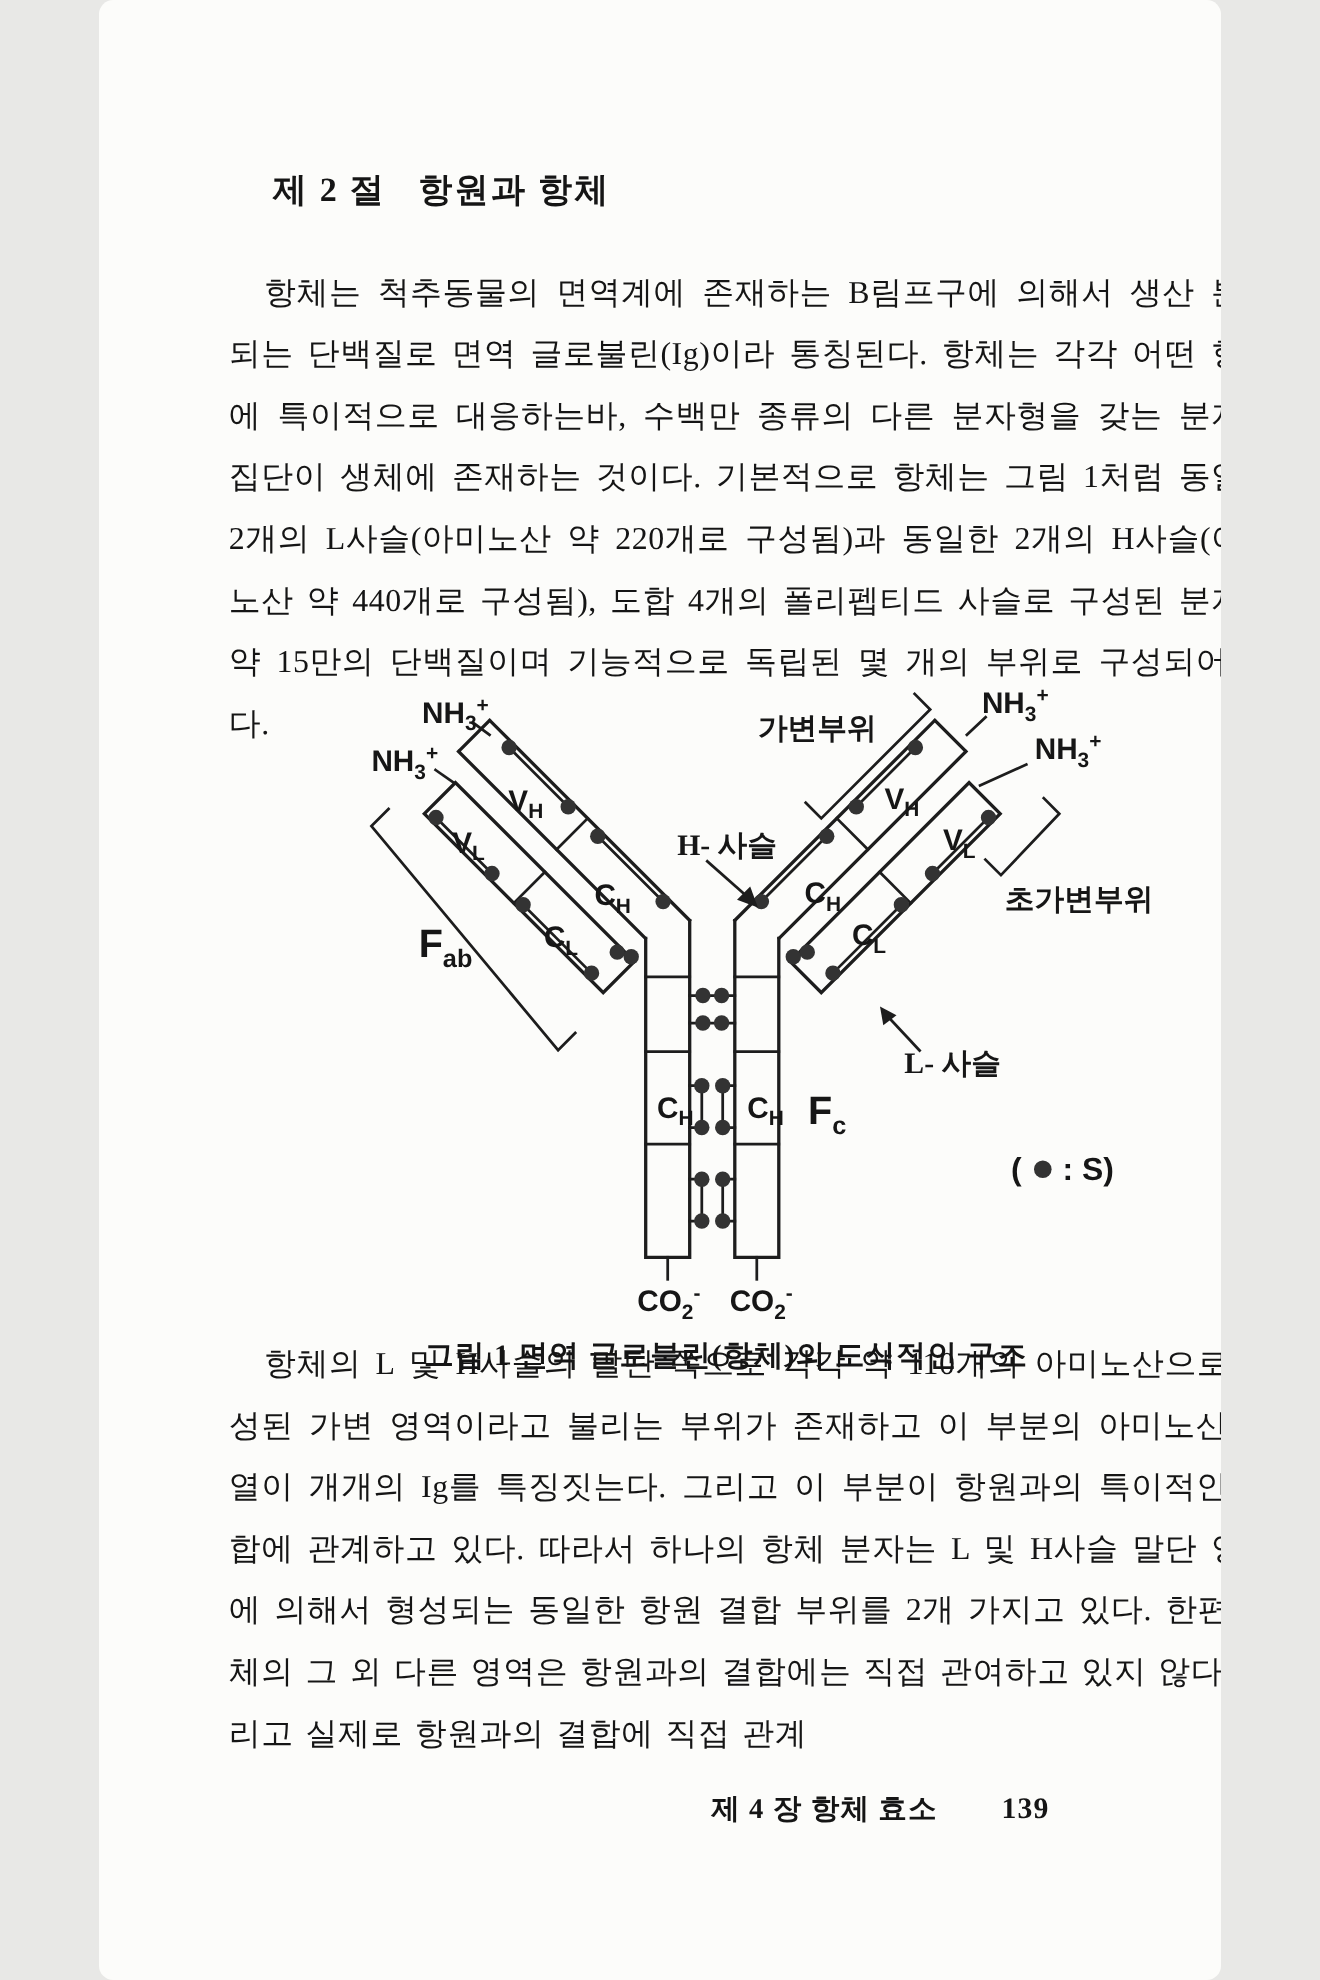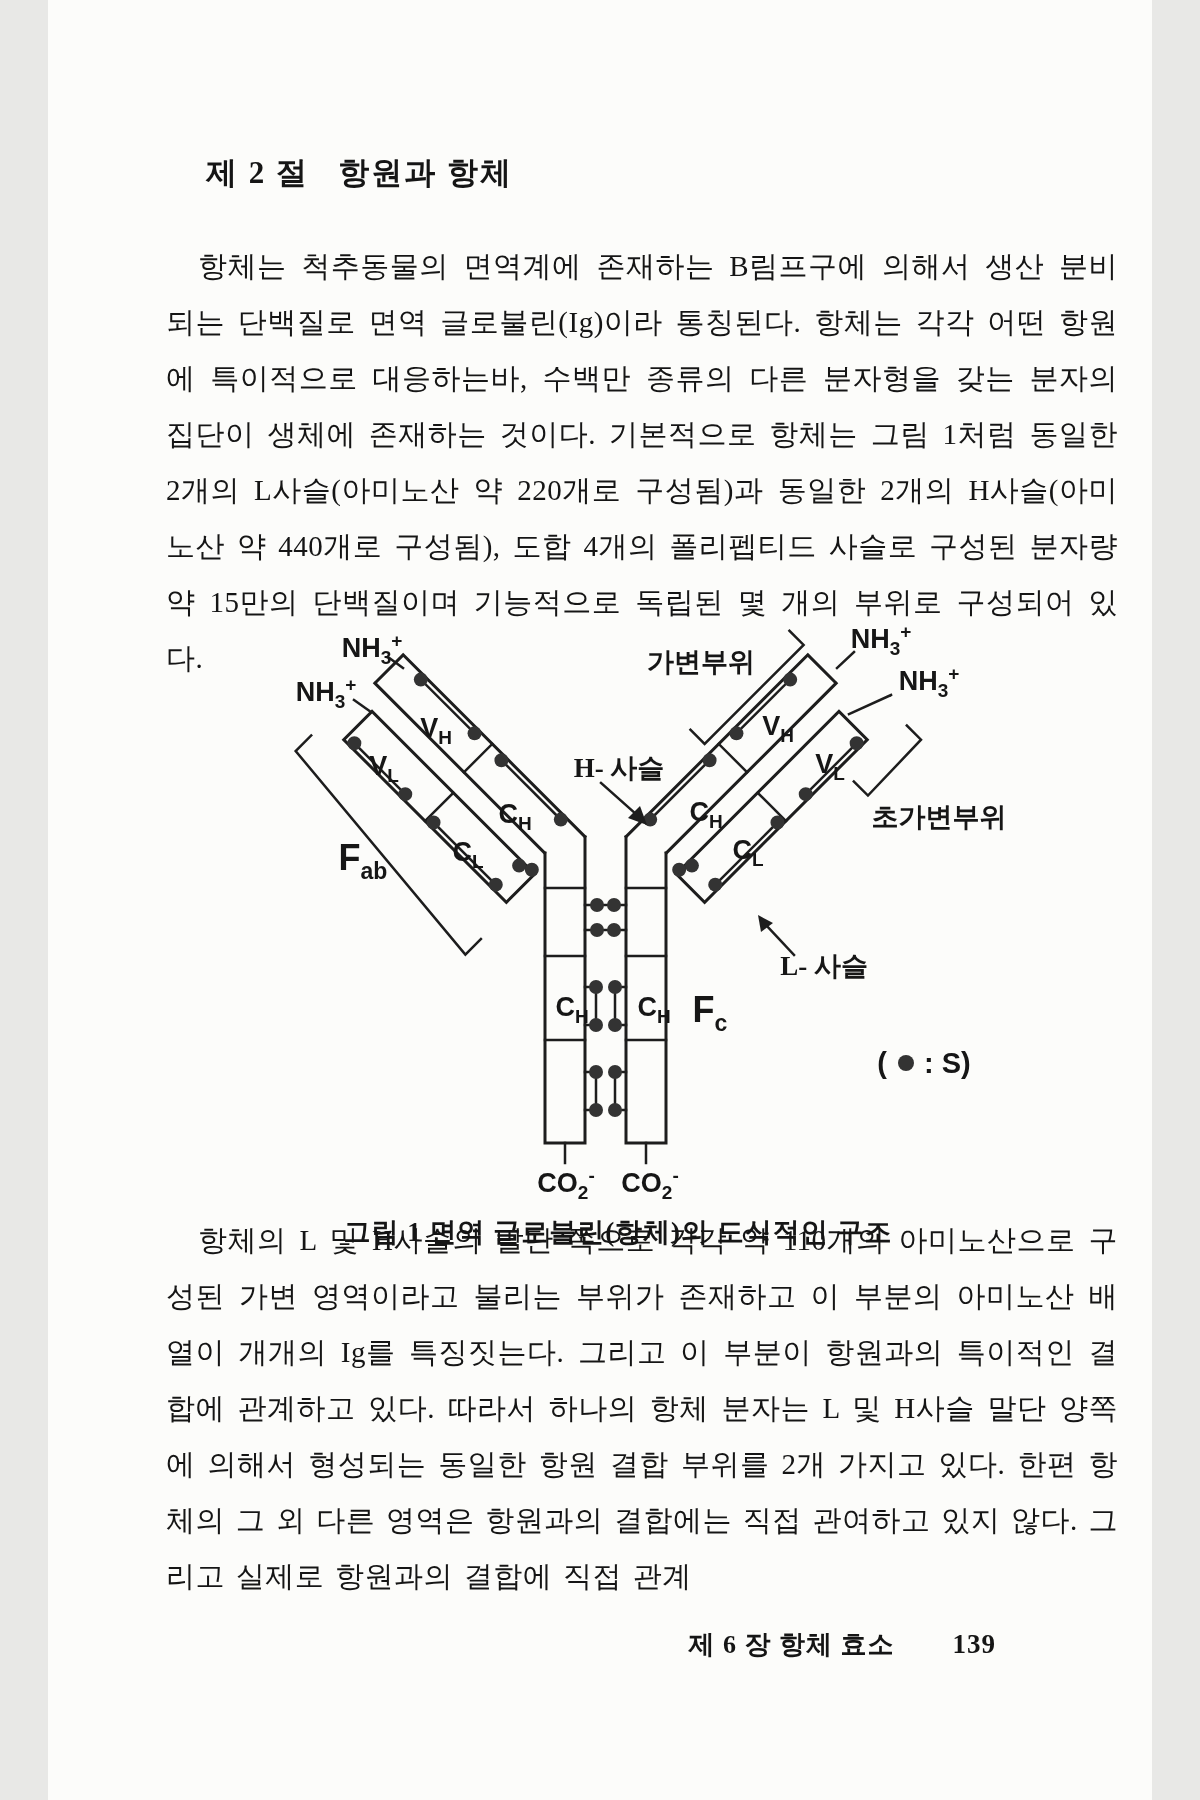--- a/index.html
+++ b/index.html
@@ -1,23 +1,24 @@
 <!DOCTYPE html>
 <html><head>
 <meta charset="utf-8">
 <style>
   html,body{margin:0;padding:0;background:#e8e8e6;}
   #page{
     position:relative;
-    width:1104px;height:1800px;
+    width:1020px;height:1800px;
     margin:0 auto;
     background:#fcfcfa;
     color:#151515;
     font-family:"Liberation Serif","DejaVu Serif",serif;
     overflow:hidden;
+    border-radius:13px;
   }
   .sec-title{
     position:absolute;left:158px;top:152px;
     font-size:31px;font-weight:600;letter-spacing:2px;
     white-space:pre;
   }
   .body-par{
     position:absolute;left:118px;width:952px;
     font-size:29px;line-height:56px;
     text-align:justify;text-indent:32px;
@@ -169,16 +170,16 @@
 
     <text class="lat" x="518" y="1192" text-anchor="middle"><tspan>CO</tspan><tspan class="scr" dy="7">2</tspan><tspan class="scr" dy="-17">-</tspan></text>
     <text class="lat" x="602" y="1192" text-anchor="middle"><tspan>CO</tspan><tspan class="scr" dy="7">2</tspan><tspan class="scr" dy="-17">-</tspan></text>
   </svg>
 
   <div class="fig-caption">그림 1  면역 글로불린(항체)의 도식적인 구조</div>
 
   <div id="p2" class="body-par">항체의 L 및 H사슬의 말단 쪽으로 각각 약 110개의 아미노산으로 구성된 가변 영역이라고 불리는 부위가 존재하고 이 부분의 아미노산 배열이 개개의 Ig를 특징짓는다. 그리고 이 부분이 항원과의 특이적인 결합에 관계하고 있다. 따라서 하나의 항체 분자는 L 및 H사슬 말단 양쪽에 의해서 형성되는 동일한 항원 결합 부위를 2개 가지고 있다. 한편 항체의 그 외 다른 영역은 항원과의 결합에는 직접 관여하고 있지 않다. 그리고 실제로 항원과의 결합에 직접 관계</div>
 
   <div class="page-footer">
-    <span>제 6 장   항체 효소</span><span class="pgnum">139</span>
+    <span>제 4 장   항체 효소</span><span class="pgnum">139</span>
   </div>
 
 </div>
 
 </body></html>

